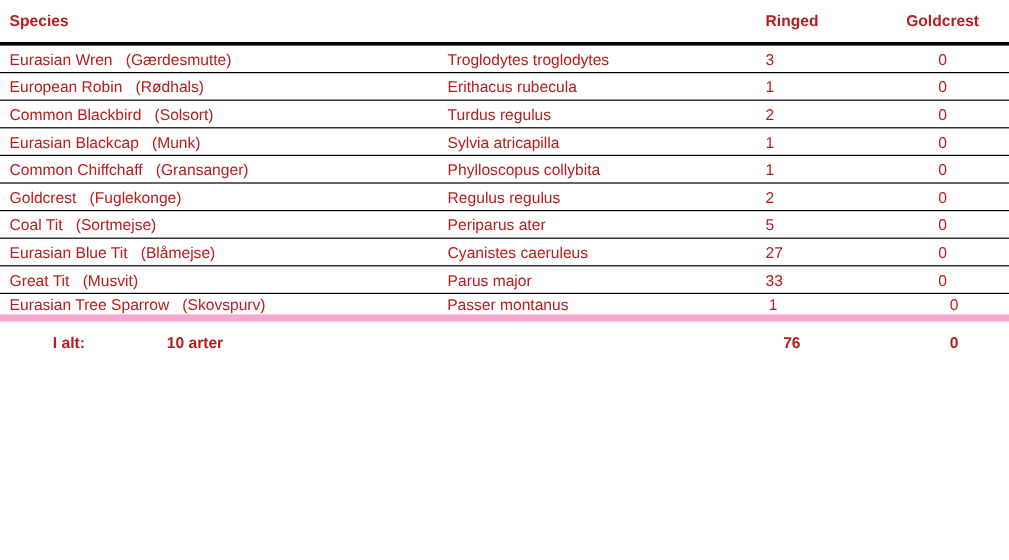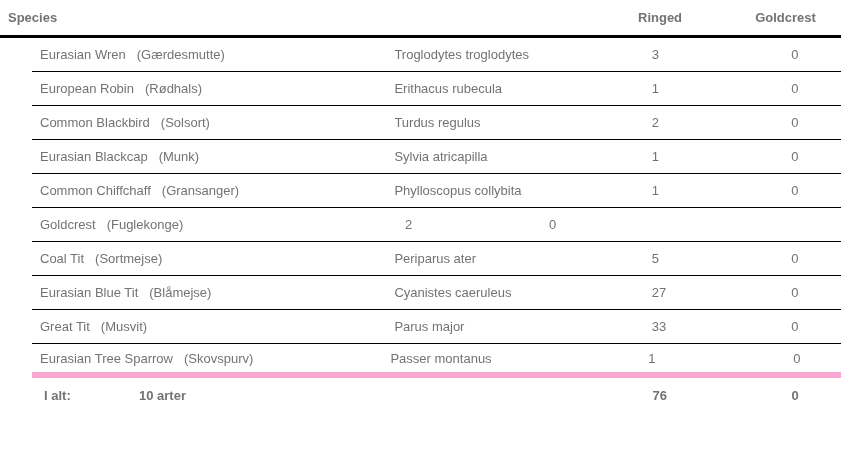--- a/index.html
+++ b/index.html
@@ -1,32 +1,32 @@
 <!DOCTYPE html>
 <html><head>
 <meta charset="utf-8">
 <style>
   html, body { margin: 0; padding: 0; background: #ffffff; }
   .report {
     position: relative;
     width: 841px;
     height: 467px;
     background: #ffffff;
-    color: #737373;
+    color: #b91c1c;
     font-family: "Liberation Sans", sans-serif;
     font-size: 13px;
     overflow: hidden;
   }
   .row { display: flex; align-items: center; box-sizing: border-box; }
   .header-row {
     height: 38px;
     border-bottom: 3px solid #000000;
     align-items: center;
   }
-  .data-row { height: 34px; border-bottom: 1px solid #000000; margin-left: 32px; }
+  .data-row { height: 23px; border-bottom: 1px solid #000000; }
   .data-row.last { border-bottom: 6px solid #f9a8d4; gap: 12px; }
   .total-row { height: 34px; padding-left: 36px; }
   .c1 { width: 373px; padding-left: 8px; box-sizing: border-box; }
   .c2 { width: 265px; }
   .c3 { width: 100px; }
   .c4 { width: 95px; text-align: center; }
   .bold { font-weight: bold; }
   .danish { margin-left: 11px; }
   .total-label { display: inline-block; width: 95px; }
 </style>
@@ -80,20 +80,21 @@
       <span class="common">Common Chiffchaff</span><span class="danish">(Gransanger)</span>
     </div>
     <div class="c2">Phylloscopus collybita</div>
     <div class="c3">1</div>
     <div class="c4">0</div>
   </div>
       <div class="row data-row">
     <div class="c1">
       <span class="common">Goldcrest</span><span class="danish">(Fuglekonge)</span>
     </div>
+    <div class="c2">Regulus regulus</div>
     <div class="c3">2</div>
     <div class="c4">0</div>
   </div>
       <div class="row data-row">
     <div class="c1">
       <span class="common">Coal Tit</span><span class="danish">(Sortmejse)</span>
     </div>
     <div class="c2">Periparus ater</div>
     <div class="c3">5</div>
     <div class="c4">0</div>

